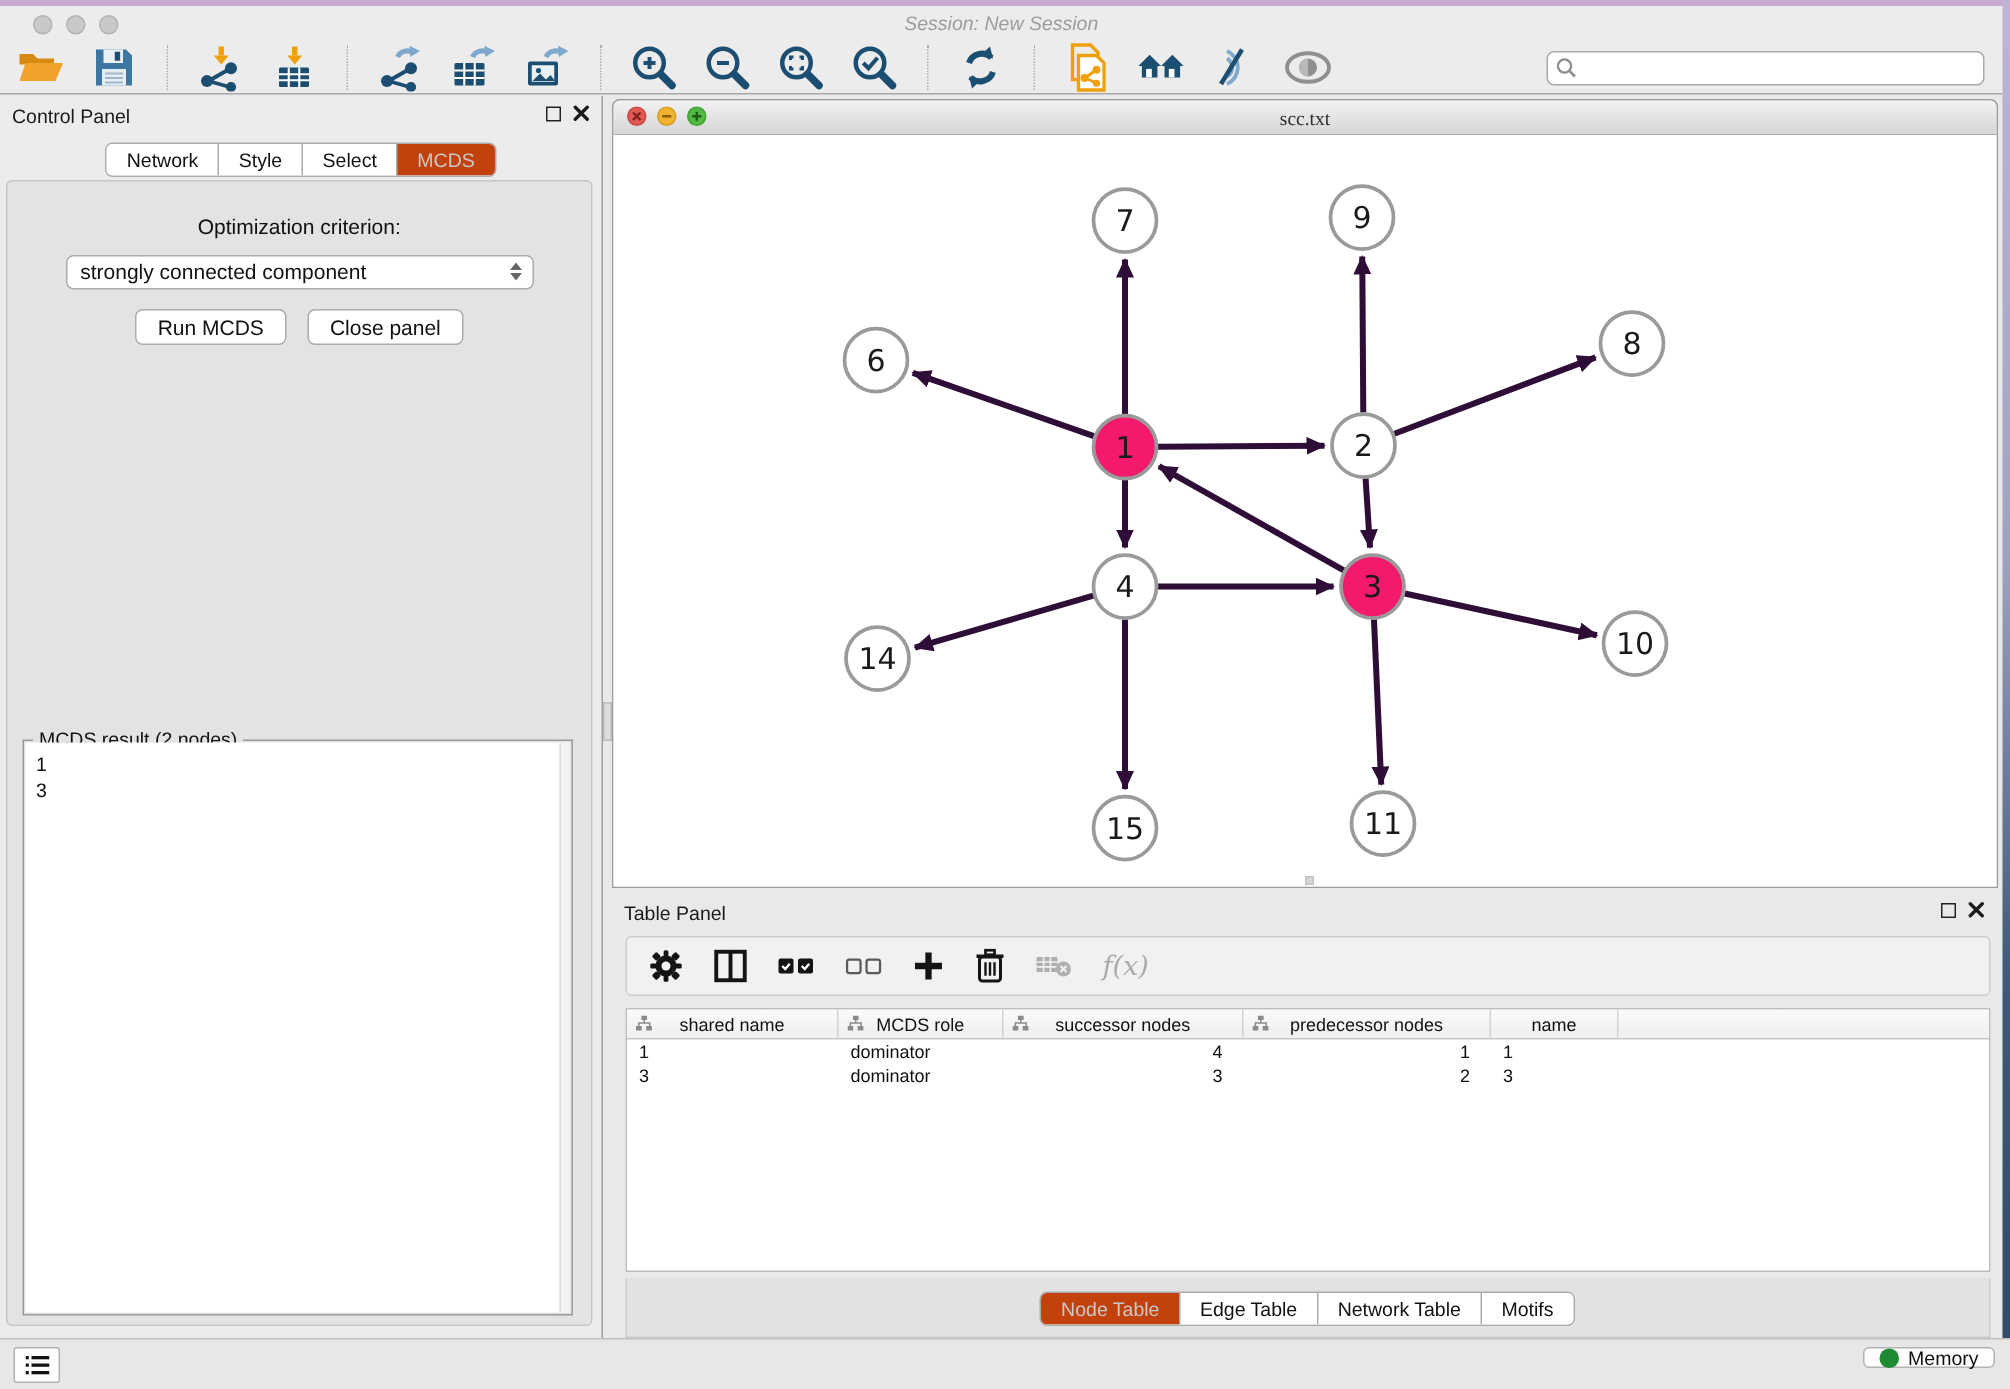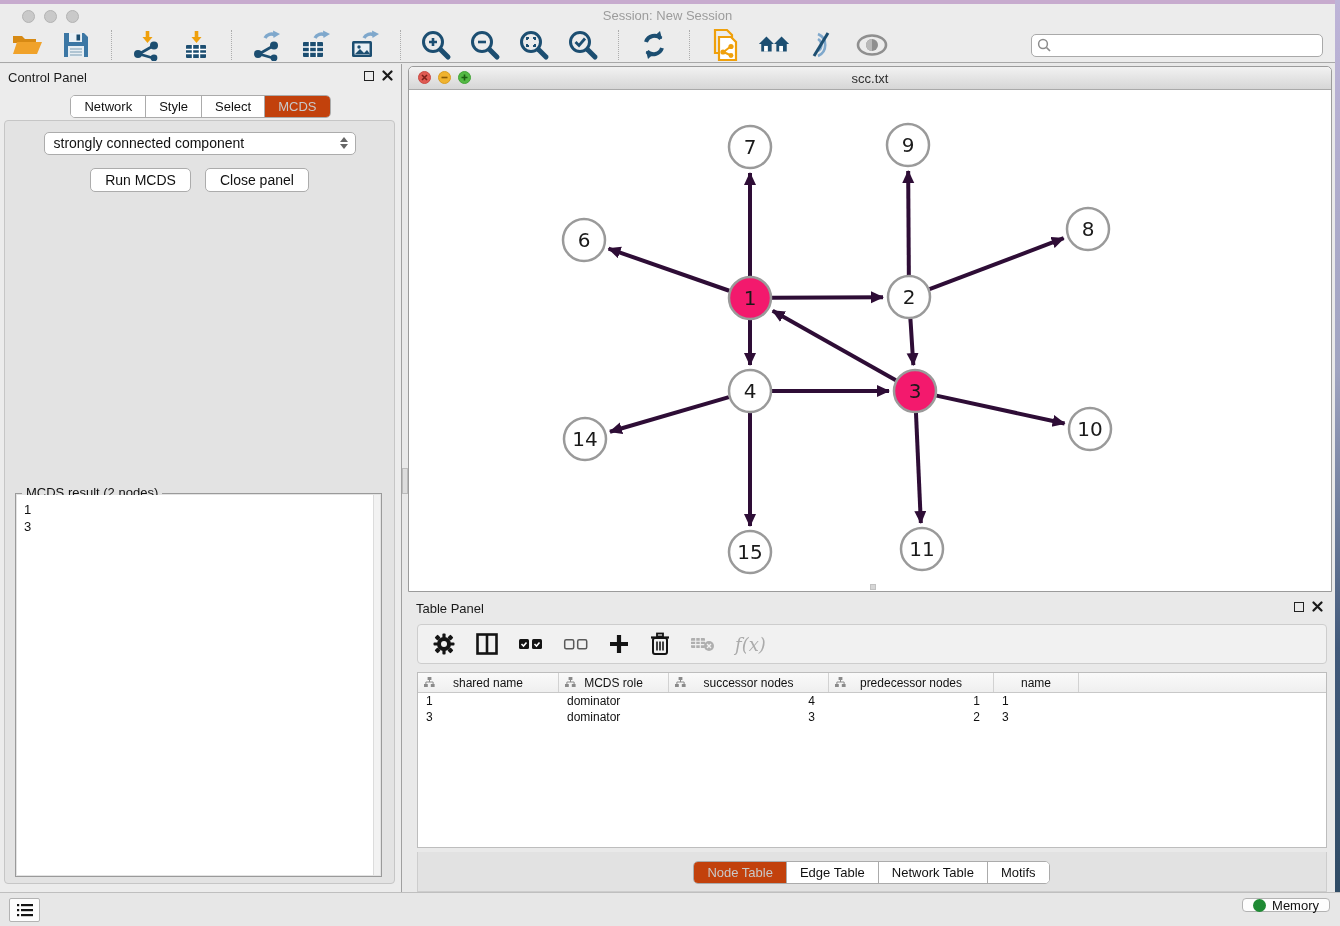--- a/index.html
+++ b/index.html
@@ -8,21 +8,21 @@
   .screen { position:relative; width:1340px; height:926px; background:#E9E9E9; overflow:hidden; }
 
   
   .desktop-top { position:absolute; top:0; left:0; right:0; height:4px; background:#C7ABCE; z-index:50;}
   .desktop-right { position:absolute; top:0; right:0; width:5px; height:100%; background:linear-gradient(#BEB4D8 0%, #9FA3C0 40%, #41597A 70%, #2E4A63 100%); z-index:50;}
 
   
   .titlebar { position:absolute; top:4px; left:0; right:5px; height:24px; background:#ECECEC; }
   .traffic { position:absolute; left:22px; top:6px; display:flex; gap:9px; }
   .traffic span { width:13px; height:13px; border-radius:50%; background:#C9C9C9; border:1px solid #B3B3B3; display:block; }
-  .app-title { position:absolute; left:0; right:0; top:4px; text-align:center; font-size:13px; color:#9C9C9C; }
+  .app-title { position:absolute; left:0; right:0; top:4px; text-align:center; font-size:13px; color:#9C9C9C;font-style:italic; }
 
   
   .toolbar { position:absolute; top:28px; left:0; right:5px; height:35px; background:#ECECEC; border-bottom:1px solid #A8A8A8; display:flex; align-items:center; padding:0 12px 0 10px; gap:15px; }
   .tb-icon { width:34px; height:32px; display:flex; align-items:center; justify-content:center; }
   .tb-sep { width:1px; height:30px; border-left:1px dotted #ADADAD; margin:0 3px; }
   .search-wrap { margin-left:auto; position:relative; width:292px; height:23px; }
   .search-wrap input { width:100%; height:100%; border:1px solid #A9A9A9; border-radius:5px; background:#fff; padding:0 6px 0 24px; font-size:13px; outline:none; }
   .search-glass { position:absolute; left:6px; top:4px; }
 
   
@@ -55,21 +55,21 @@
 
   
   .net-window { position:absolute; left:408px; top:66px; width:924px; height:526px; background:#fff; border:1px solid #9B9B9B; border-radius:5px 5px 0 0; }
   .net-titlebar { position:relative; height:23px; background:linear-gradient(#F2F2F2,#D6D6D6); border-bottom:1px solid #A9A9A9; border-radius:5px 5px 0 0; }
   .mac-lights { position:absolute; left:9px; top:4px; display:flex; gap:7px; }
   .mac-lights .dot { width:13px; height:13px; border-radius:50%; display:flex; align-items:center; justify-content:center; font-size:9px; font-weight:bold; }
   .dot.red { background:#E05A52; border:1px solid #C94A43; color:#7E1F1A; }
   .dot.yellow { background:#F0B32F; border:1px solid #D99E22; color:#8A5D07; }
   .dot.green { background:#53B embedded; }
   .dot.green { background:#53B944; border:1px solid #43A337; color:#1B5E12; }
-  .net-title { position:absolute; left:0; right:0; top:4px; text-align:center; font-size:13px; color:#2E2E2E; }
+  .net-title { position:absolute; left:0; right:0; top:4px; text-align:center; font-size:13px; color:#2E2E2E;font-family:Liberation Serif, serif; }
   .net-canvas { position:relative; width:922px; height:501px; background:#fff; overflow:hidden; }
   .net-grip { position:absolute; bottom:1px; left:50%; width:6px; height:6px; background:#D6D6D6; border:1px solid #C2C2C2; }
 
   
   .table-panel { position:absolute; left:408px; top:596px; right:5px; bottom:34px; background:#E9E9E9; }
   .tp-header { position:relative; height:26px; }
   .tp-title { position:absolute; left:8px; top:5px; font-size:13px; color:#1A1A1A; }
   .tp-toolbar { position:absolute; left:9px; right:8px; top:28px; height:40px; background:#F1F1F1; border:1px solid #CDCDCD; border-radius:4px; display:flex; align-items:center; gap:19px; padding-left:14px;text-align:right; }
   .tp-toolbar .tico { display:flex; align-items:center; justify-content:center; }
   .fx-label { font-size:18px; color:#ABABAB; font-family:"DejaVu Serif", serif; font-style:italic; }
@@ -276,20 +276,21 @@
     </div>
     <div class="cp-tabs">
       <span class="seg-group" id="cp-tab-group">
           <span class="seg">Network</span>
           <span class="seg">Style</span>
           <span class="seg">Select</span>
           <span class="seg active">MCDS</span>
         </span>
     </div>
     <div class="cp-content">
+      <div class="opt-label">Optimization criterion:</div>
       <div class="opt-select">
         <span>strongly connected component</span>
         <span class="stepper">
             <i class="up"></i>
             <i class="down"></i>
           </span>
       </div>
       <div class="cp-buttons">
         <button class="push-btn">Run MCDS</button>
         <button class="push-btn">Close panel</button>

